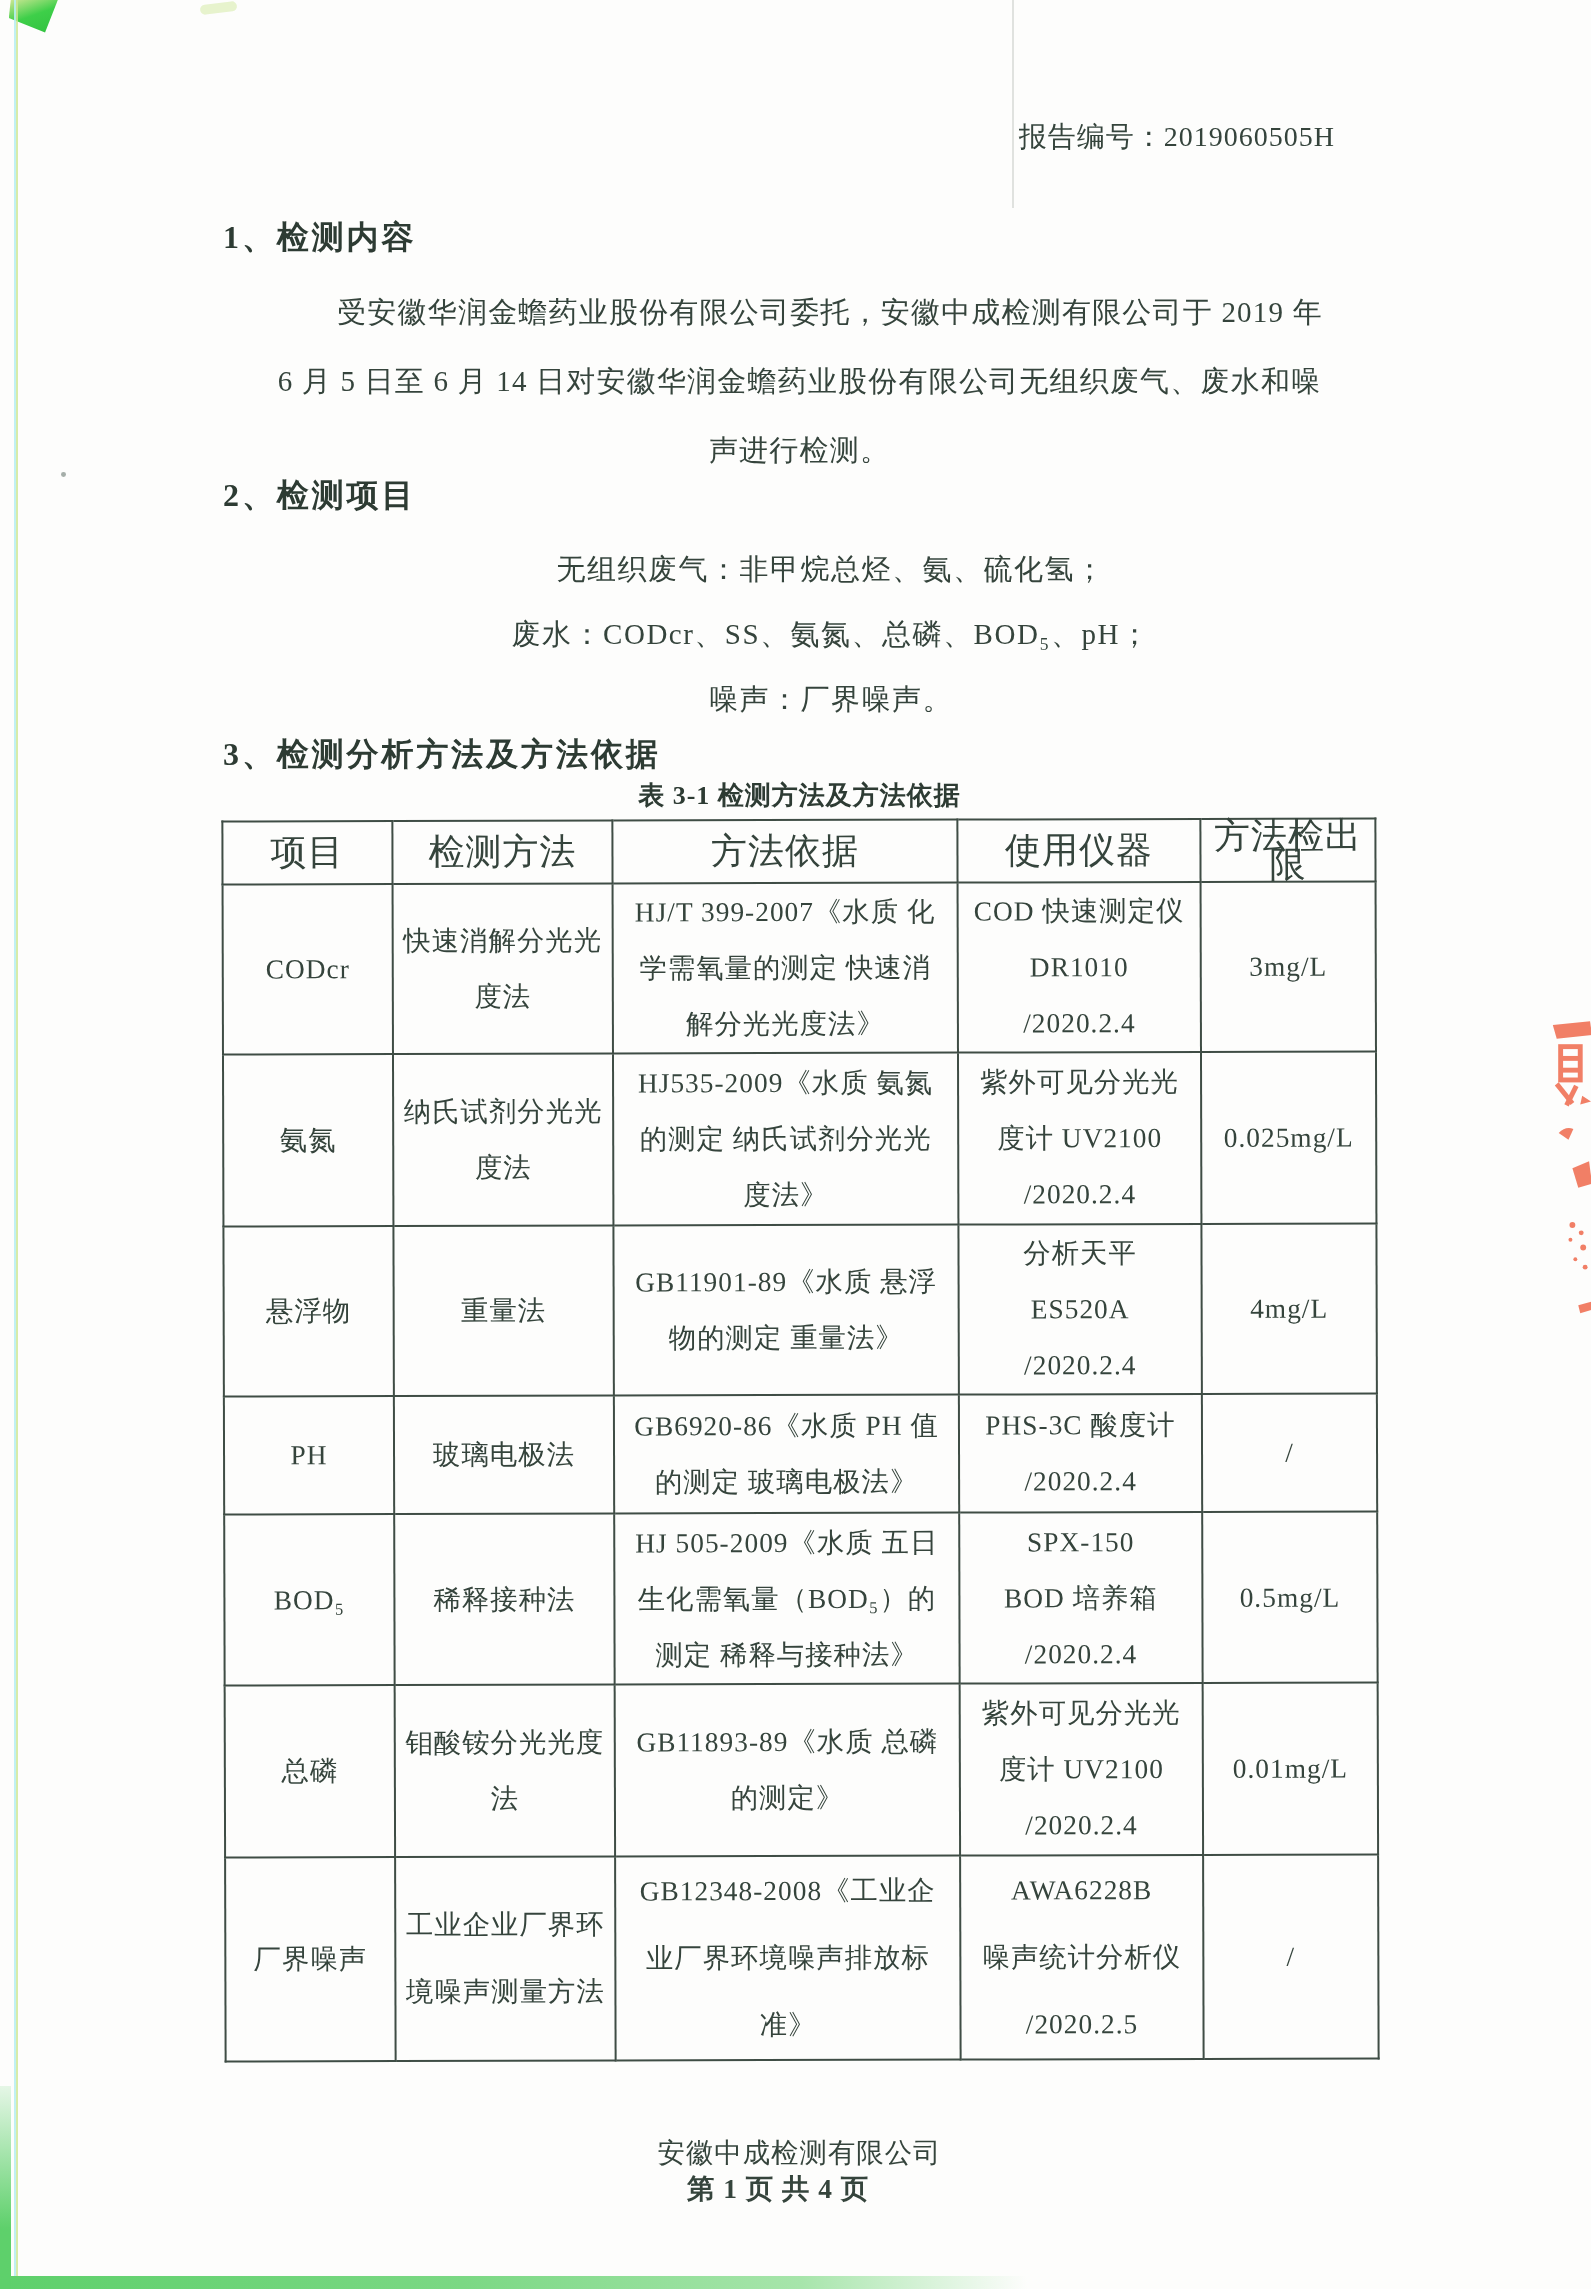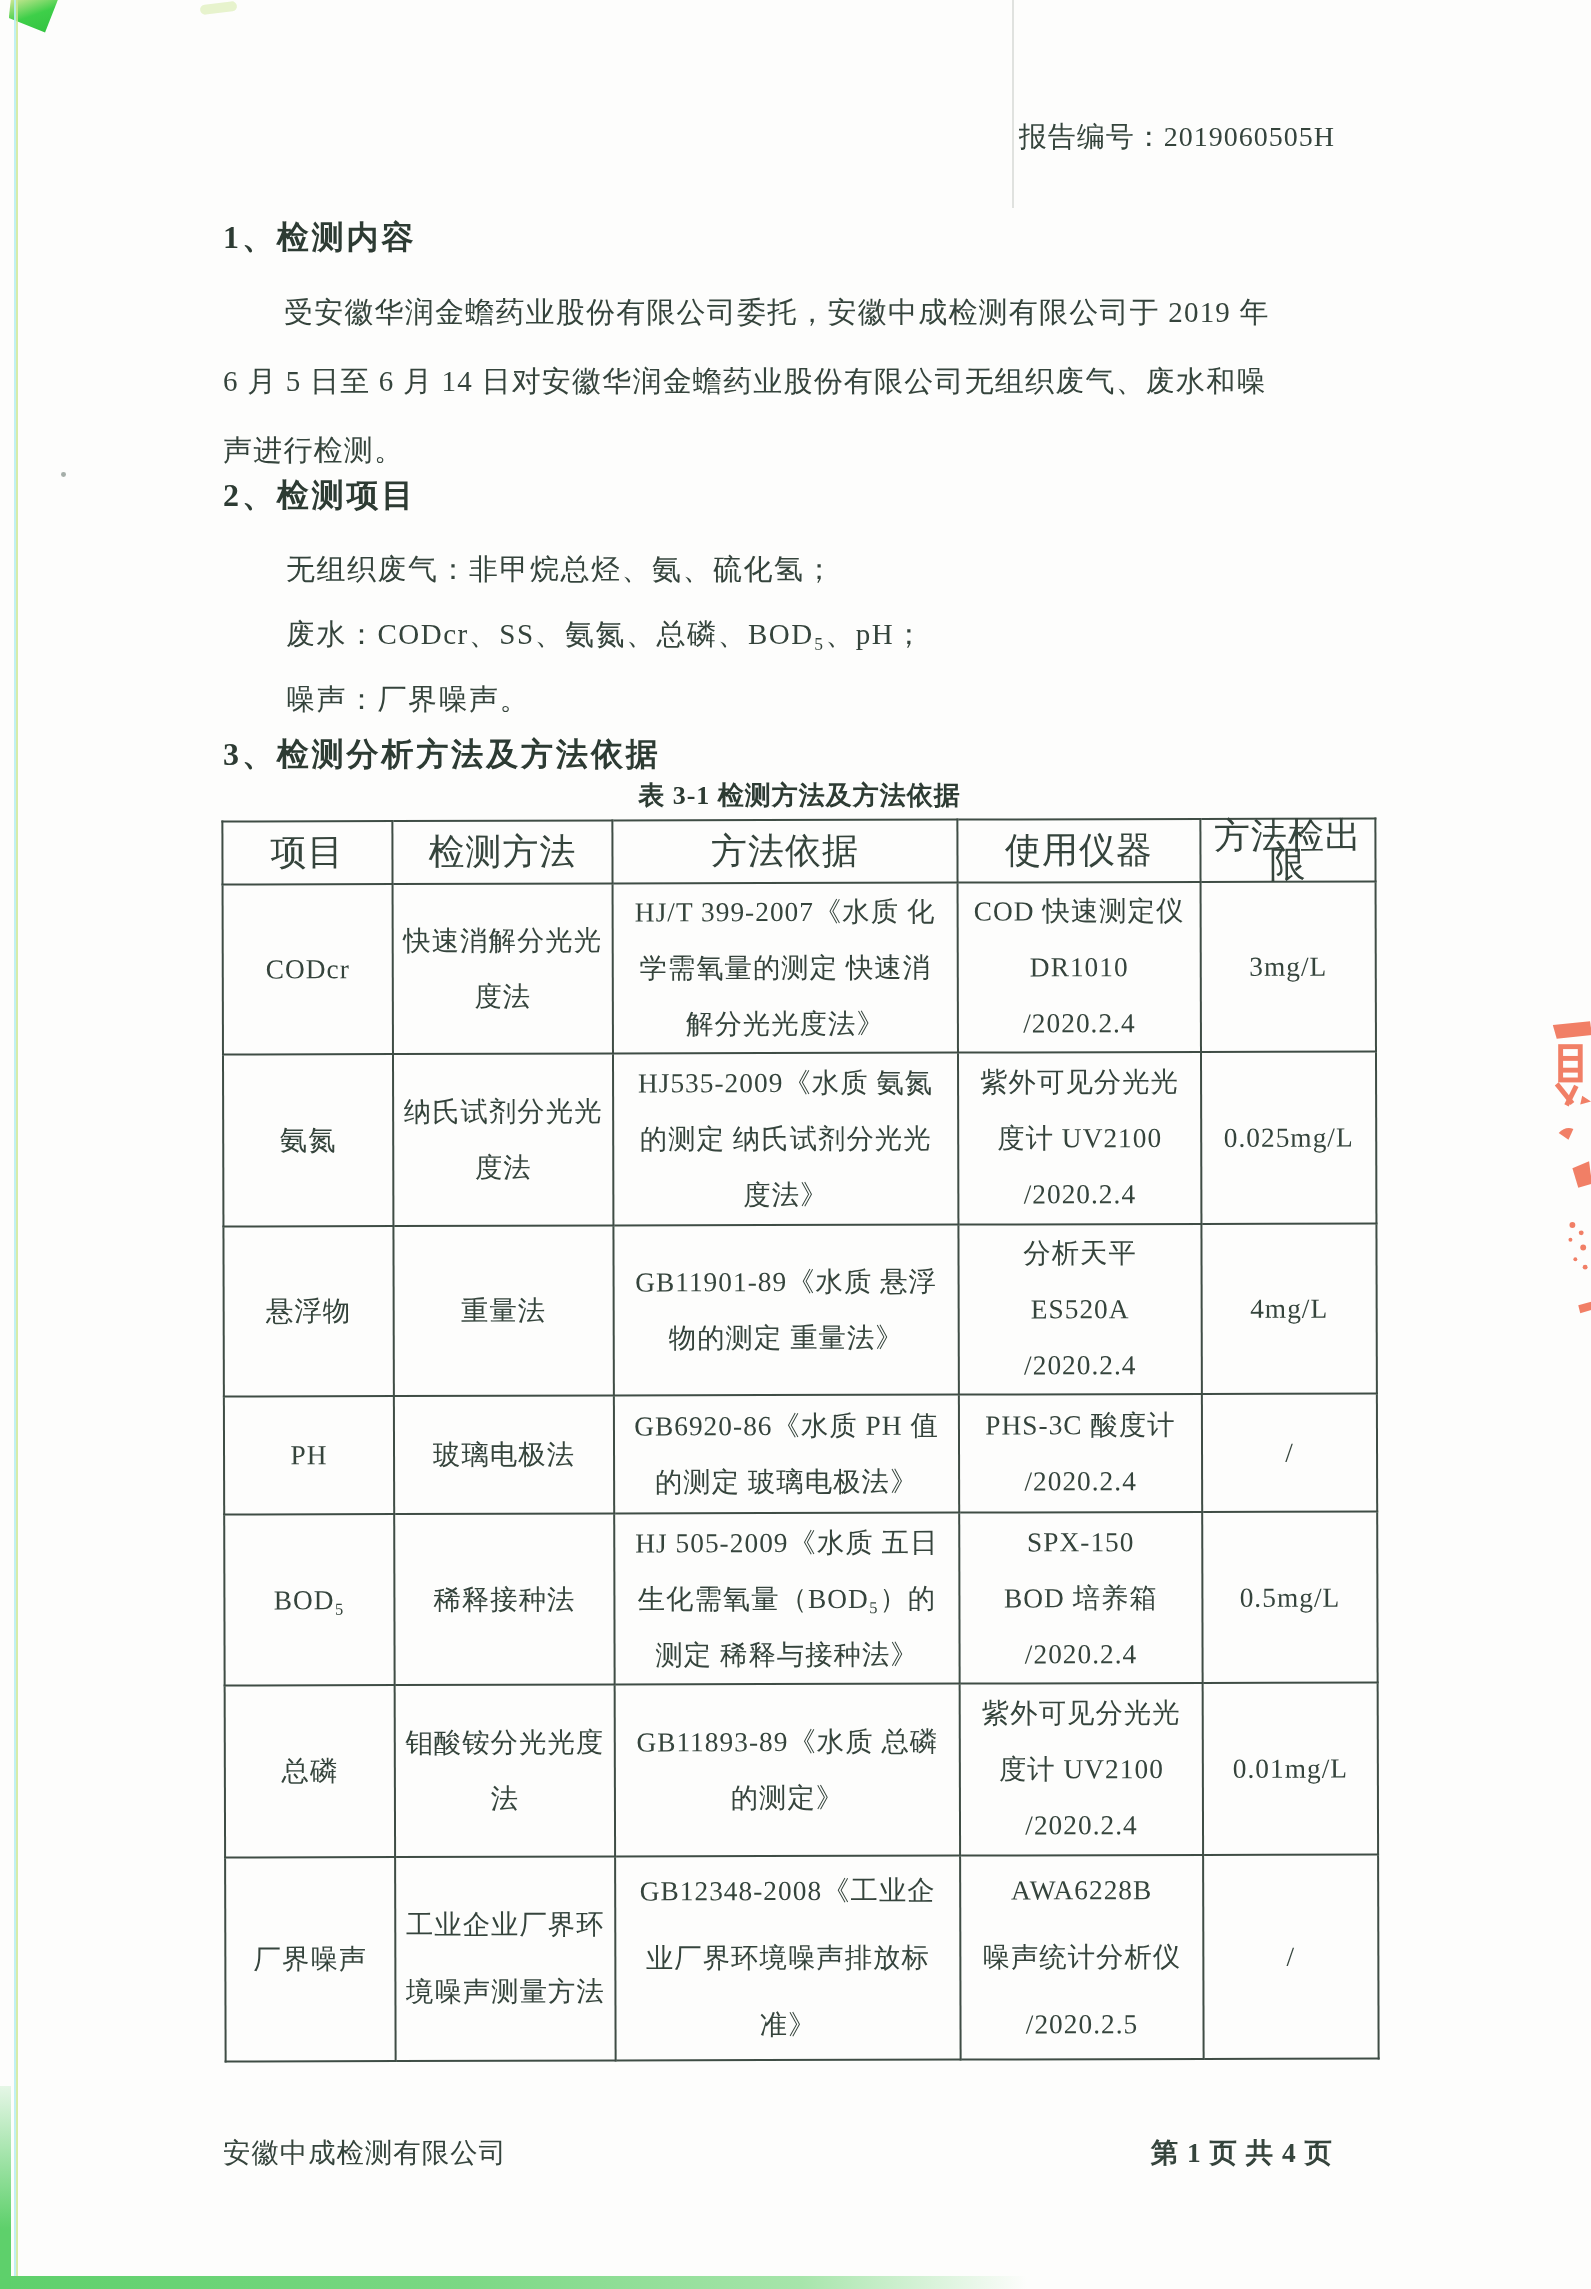--- a/index.html
+++ b/index.html
@@ -5,21 +5,21 @@
   html, body { margin: 0; padding: 0; }
   body {
     width: 1592px; height: 2290px;
     position: relative;
     background: #fdfdfc;
     overflow: hidden;
     font-family: "Liberation Serif", "DejaVu Serif", serif;
     color: var(--ink, #35443c);
   }
   .content { position: absolute; left: 223px; top: 0; width: 1153px; }
-  .abs { position: absolute; left: 0; }
+  .abs { position: absolute; left: 0; text-align: center; }
 
   .report-line {
     top: 118px; width: 100%; text-align: right; padding-right: 41px;
     box-sizing: border-box; font-size: 28px; letter-spacing: 1px;
   }
   .heading {
     font-size: 32px; font-weight: bold; letter-spacing: 2.9px; color: var(--ink_dark, #2d3b33);
   }
   .h1 { top: 216px; }
   .h2 { top: 474px; }
@@ -49,21 +49,21 @@
     color: var(--ink, #35443c);
   }
   table.methods thead tr { height: 63px; }
   table.methods th { font-size: 36px; line-height: 29px; }
   td.method { padding: 0 16.7px; }
   tr.r1 { height: 167px; } tr.r2 { height: 172px; } tr.r3 { height: 170px; }
   tr.r4 { height: 118px; } tr.r5 { height: 171px; } tr.r6 { height: 172px; }
   tr.r7 { height: 204px; }
   tr.r7 td { line-height: 67px; }
 
-  .footer { top: 2135px; width: 100%; display: flex; justify-content: space-between; font-size: 27.4px; letter-spacing: 1px; }
+  .footer { top: 2135px; width: 100%; display: flex; justify-content: space-between; font-size: 27.4px; letter-spacing: 1px; flex-direction: column; }
   .footer .pageinfo { padding-right: 43px; font-weight: bold; }
 
   
   .corner-mark {
     position: absolute; left: 8.8px; top: 0; width: 49px; height: 36px;
     background: linear-gradient(160deg, var(--edge_yellow_green, #cde794) 0%, var(--corner_green, #3ecf49) 45%, #2fbf3e 100%);
     clip-path: polygon(4% 0, 100% 0, 74% 90%, 0 50%);
   }
   .corner-streak {
     position: absolute; left: 200px; top: 2.9px; width: 37px; height: 9.8px;

